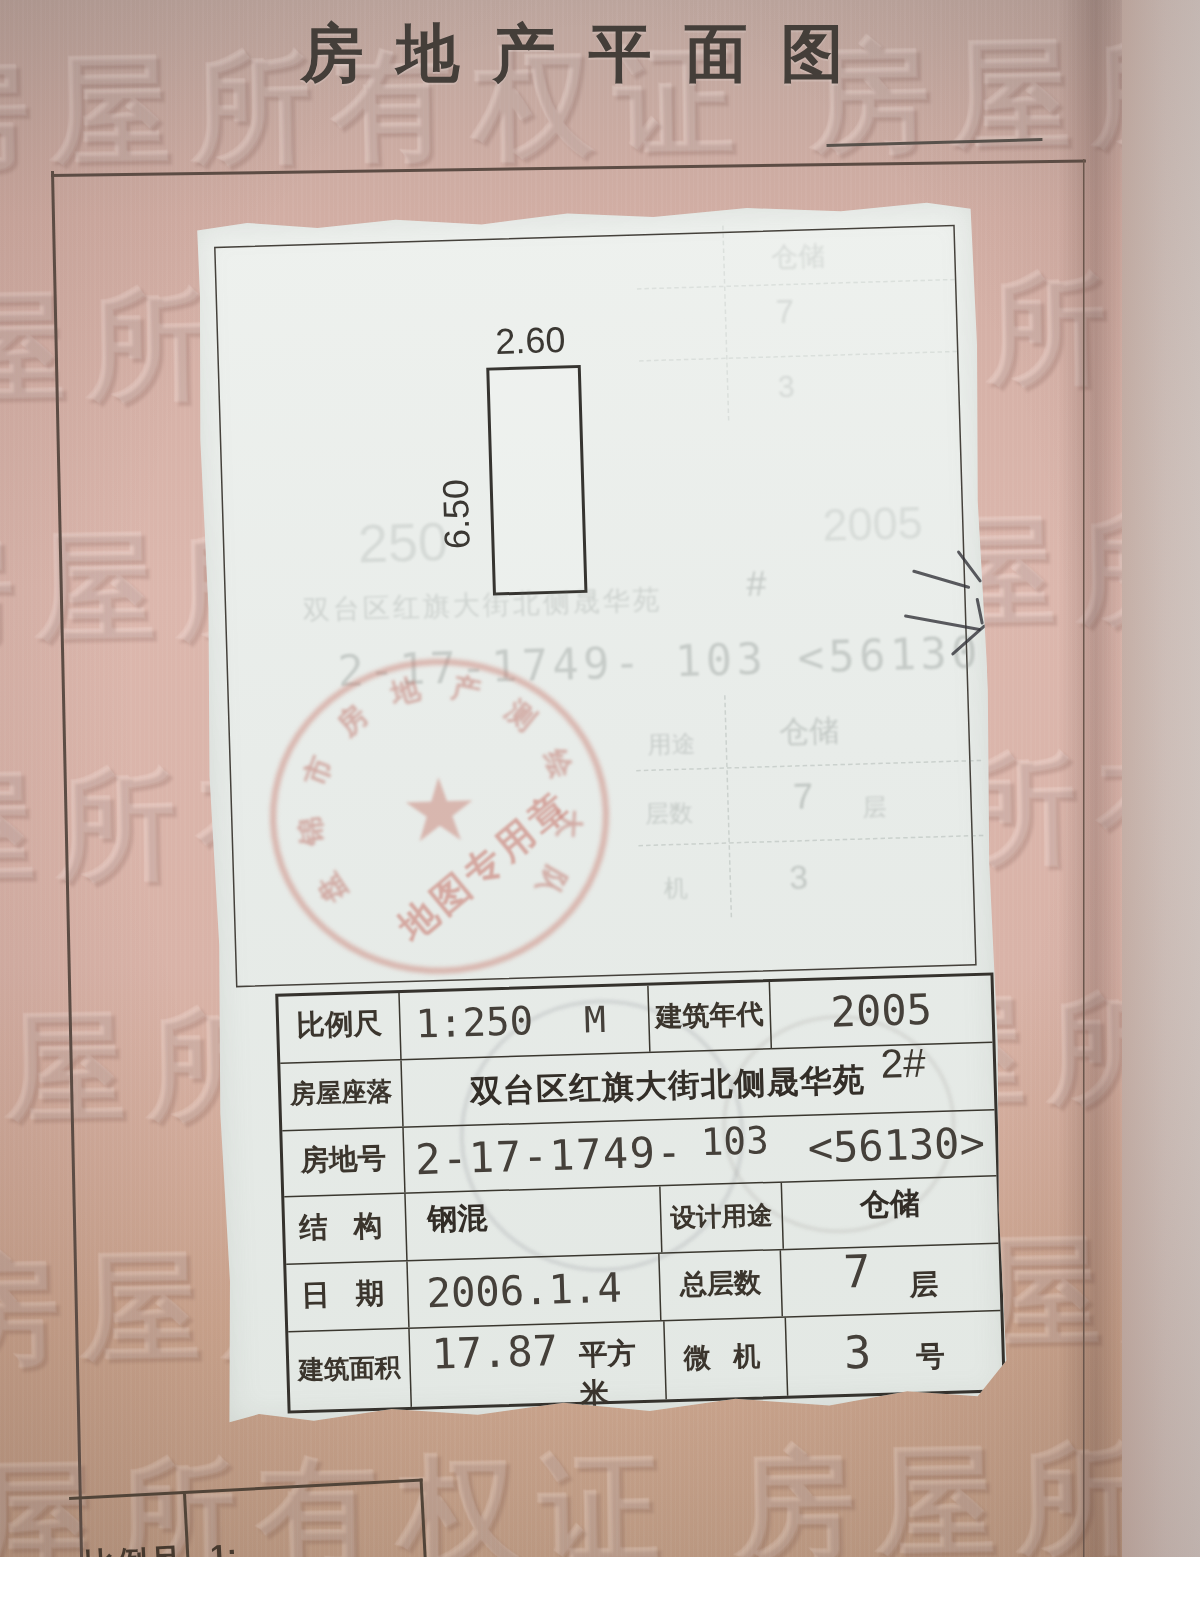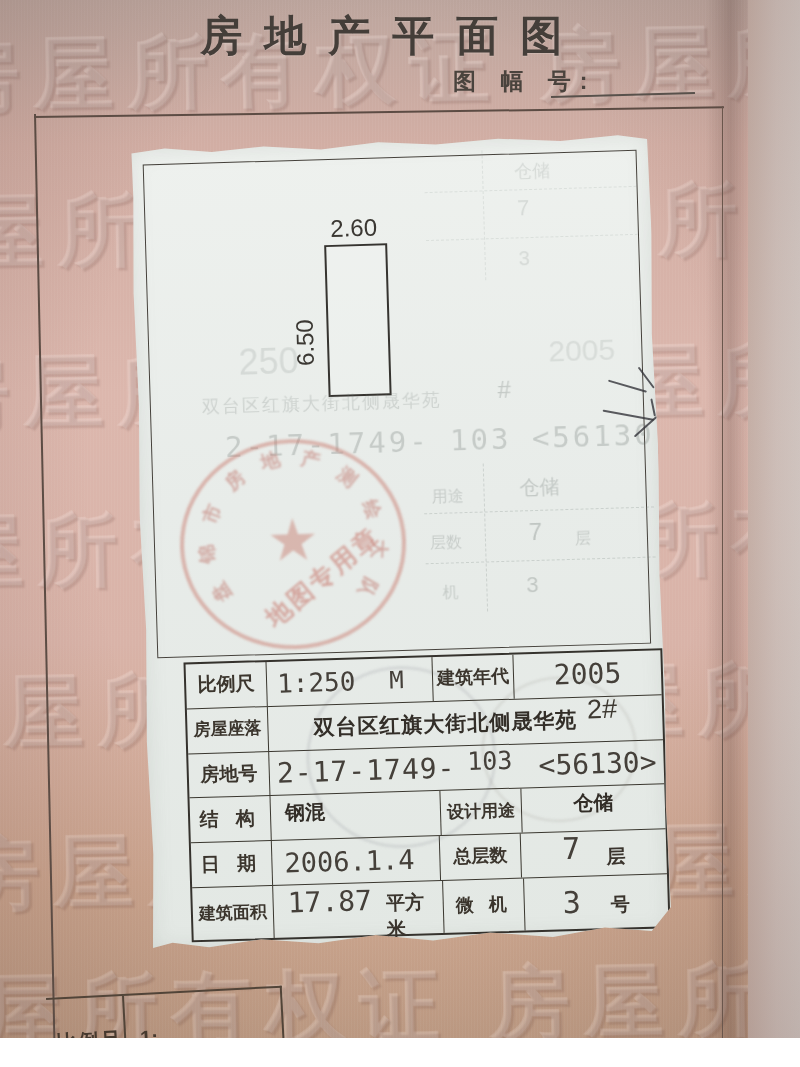--- a/index.html
+++ b/index.html
@@ -91,21 +91,20 @@
   <span class="wm" style="left:-110px;top:952px">房屋所有权证  房屋所有权证</span>
 
   <div class="fold"></div>
   <div class="edge-strip"></div>
 
   <div class="frame-line" style="left:34px;top:116px;width:690px;border-top:2px solid #5c4c44;transform:rotate(-0.8deg);transform-origin:0 0;"></div>
   <div class="frame-line" style="left:34px;top:114px;height:953px;border-left:2px solid #5c4c44;transform:rotate(-1.2deg);transform-origin:0 0;"></div>
   <div class="frame-line" style="left:722px;top:106px;height:961px;border-left:1.5px solid #6a564c;"></div>
 
   <div class="title">房地产平面图</div>
-  <div class="sheetno">图 幅 号:</div>
   <div class="sheet-underline"></div>
 
   <div class="sticker">
 
     <div class="draw-frame"></div>
 
     <div class="plan-rect"></div>
     <div class="dim-w">2.60</div>
     <div class="dim-h">6.50</div>
 

